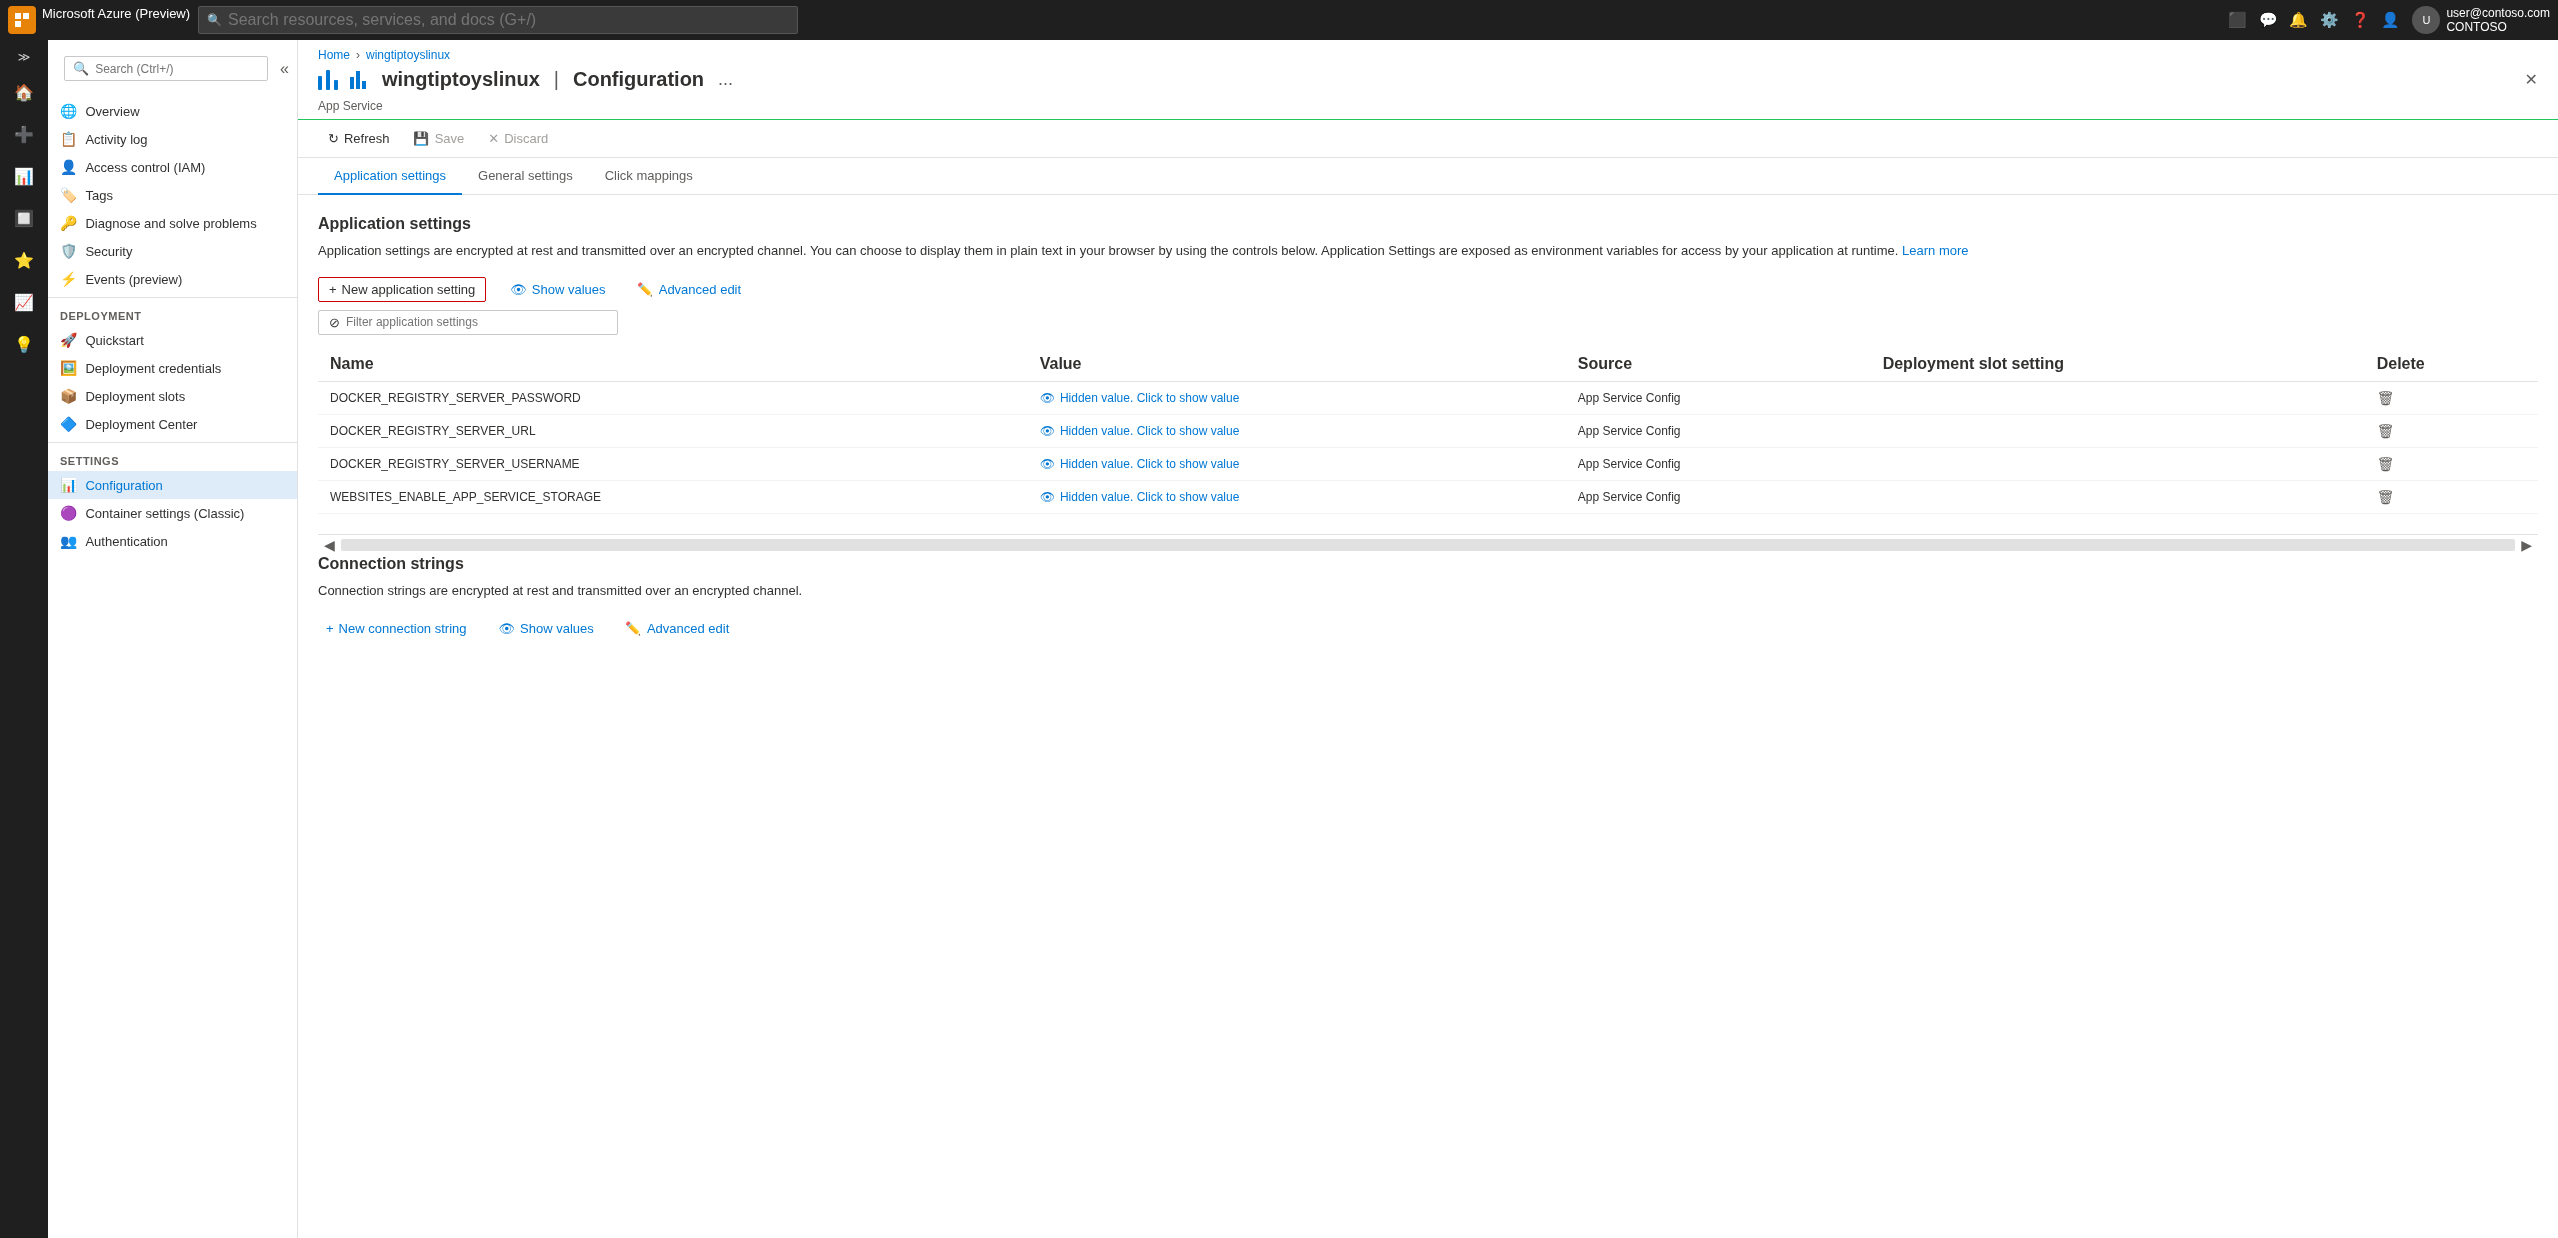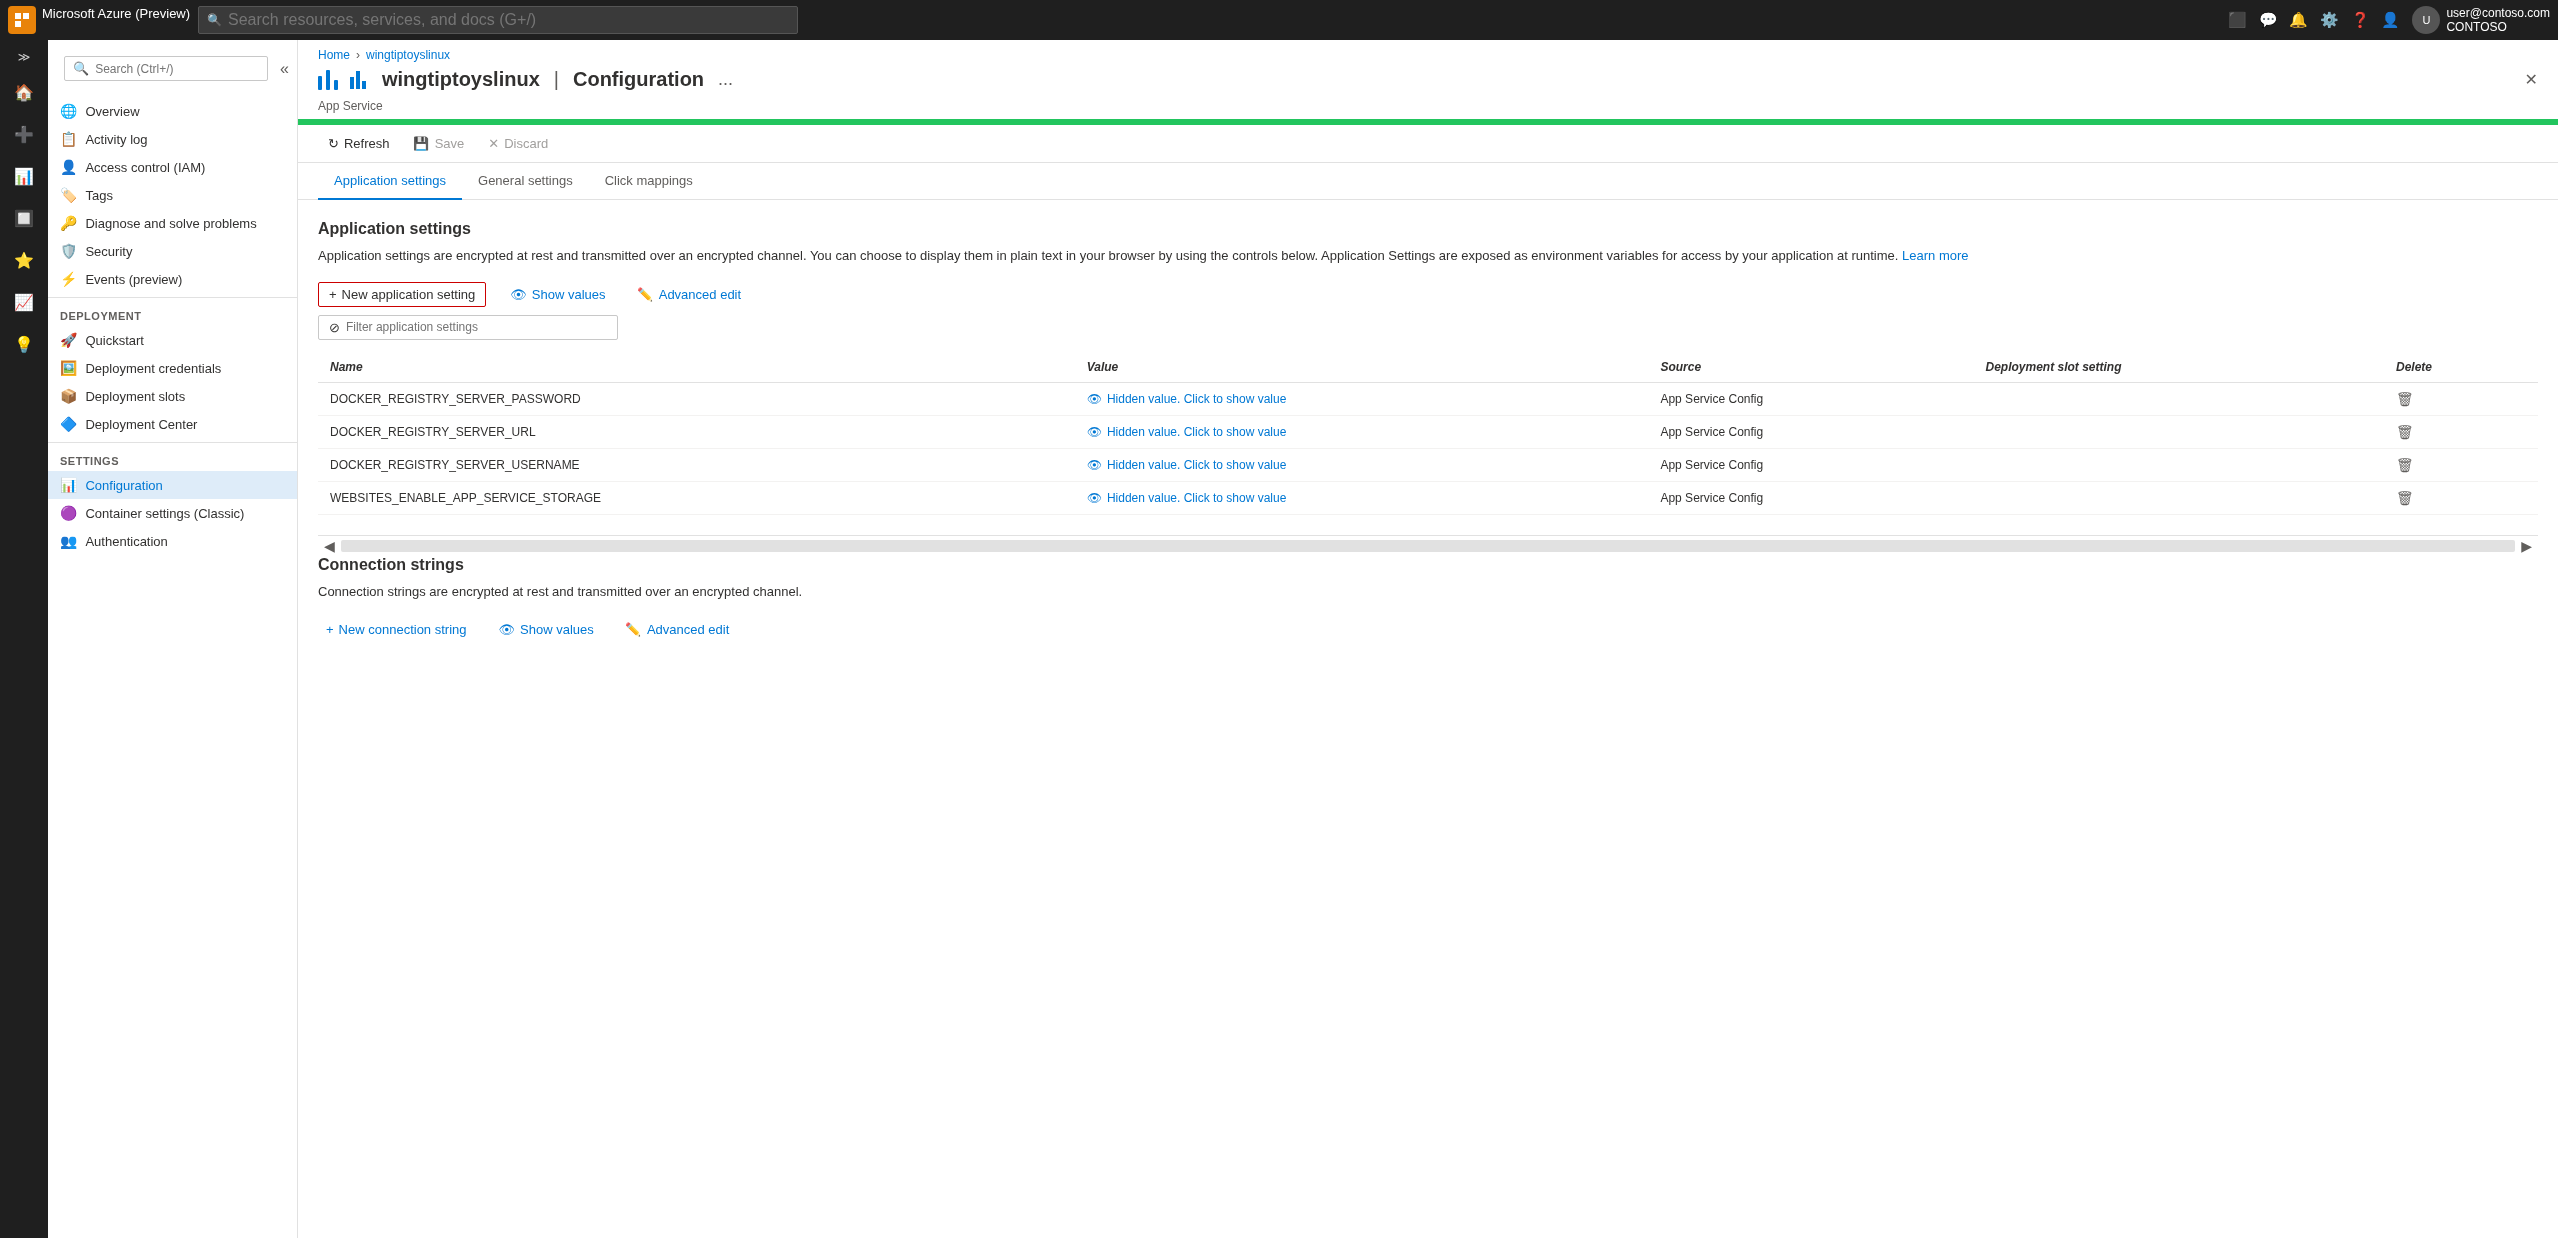--- a/index.html
+++ b/index.html
@@ -61,21 +61,21 @@
       text-transform: uppercase; letter-spacing: 0.5px;
     }
     .sidebar-divider { border: none; border-top: 1px solid #e1e1e1; margin: 4px 0; }
 
     
     .main-content {
       flex: 1; display: flex; flex-direction: column; background: #fff; overflow: hidden;
     }
 
     
-    .page-header { padding: 8px 20px 0; border-bottom: 6px solid #22c55e; }
+    .page-header { padding: 8px 20px 0; border-bottom: 1px solid #22c55e; }
     .breadcrumb { display: flex; align-items: center; gap: 6px; font-size: 12px; color: #0078d4; margin-bottom: 6px; }
     .breadcrumb span { color: #605e5c; }
     .breadcrumb a { color: #0078d4; text-decoration: none; cursor: pointer; }
     .page-title-row { display: flex; align-items: center; gap: 10px; padding-bottom: 8px; }
     .page-title-icon { display: flex; gap: 2px; align-items: flex-end; }
     .page-title-icon div { background: #0078d4; border-radius: 1px; }
     .page-title { font-size: 20px; font-weight: 600; color: #323130; }
     .page-title-more { font-size: 18px; color: #605e5c; cursor: pointer; margin-left: 4px; }
     .page-close { margin-left: auto; font-size: 16px; color: #605e5c; cursor: pointer; }
 
@@ -120,22 +120,22 @@
     
     .filter-bar {
       display: flex; align-items: center; border: 1px solid #c8c8c8; border-radius: 2px;
       padding: 4px 10px; width: 300px; margin-bottom: 12px; gap: 6px;
     }
     .filter-bar input { border: none; outline: none; font-size: 12px; flex: 1; color: #605e5c; }
 
     
     .settings-table { width: 100%; border-collapse: collapse; margin-bottom: 20px; }
     .settings-table th {
-      text-align: left; padding: 8px 12px; font-size: 12px; font-weight: 600;
-      color: #323130; border-bottom: 1px solid #e1e1e1; background: #fff; font-style: italic;
+      text-align: left; padding: 8px 12px; font-size: 16px; font-weight: 600;
+      color: #323130; border-bottom: 1px solid #e1e1e1; background: #fff;
     }
     .settings-table td { padding: 8px 12px; font-size: 12px; color: #323130; border-bottom: 1px solid #f3f2f1; }
     .hidden-value { color: #0078d4; cursor: pointer; display: flex; align-items: center; gap: 5px; }
     .delete-icon { color: #605e5c; cursor: pointer; font-size: 14px; }
 
     
     .table-scroll-container { overflow-x: auto; }
 
     
     .connection-section { margin-top: 0; }

